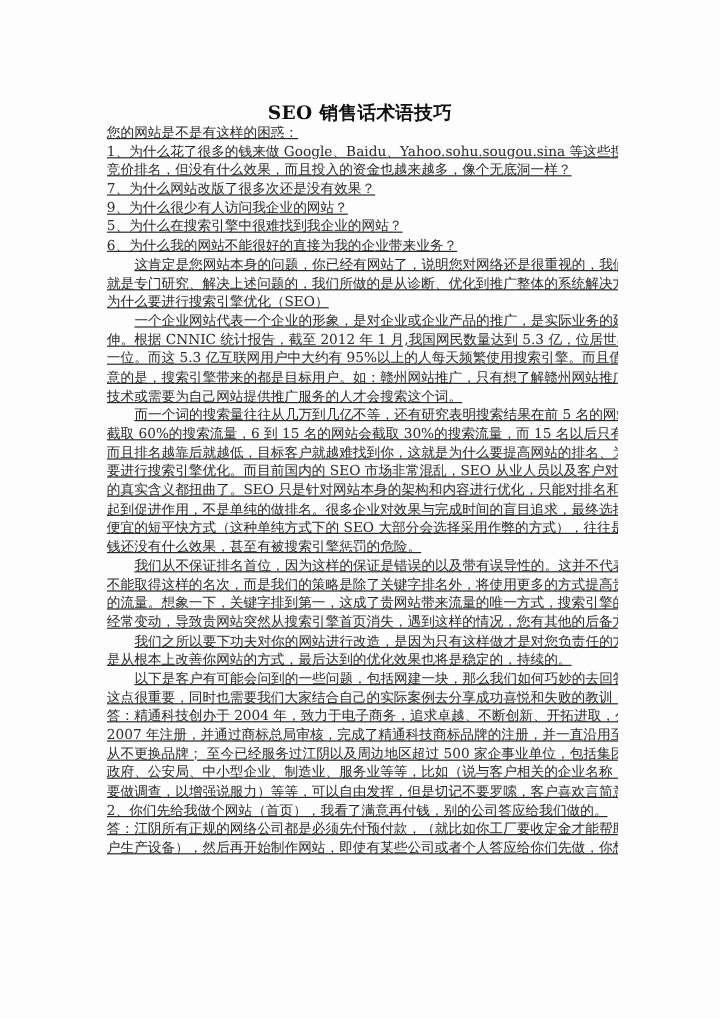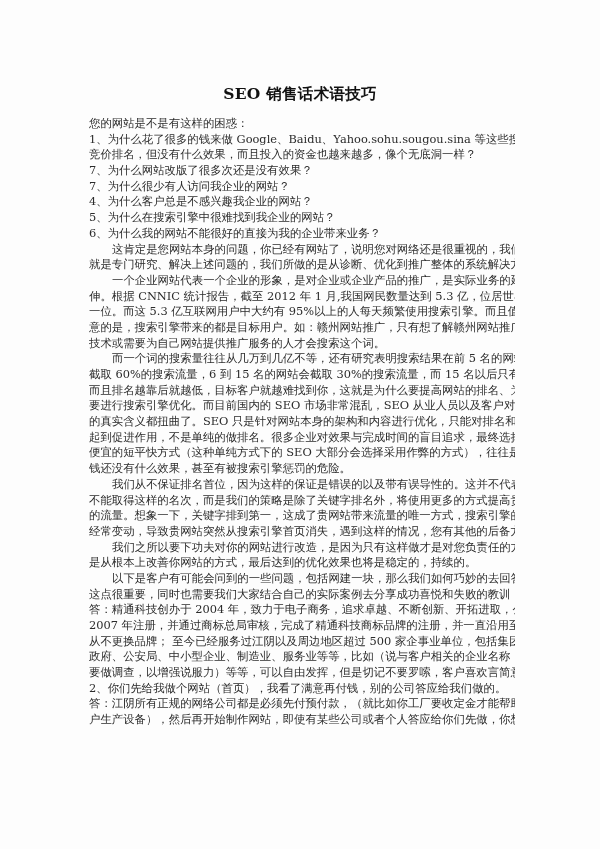--- a/index.html
+++ b/index.html
@@ -1,42 +1,42 @@
 <!DOCTYPE html>
 <html><head>
   <meta charset="utf-8">
   <style>
     html, body { margin: 0; padding: 0; background: #ffffff; }
     body { width: 600px; height: 849px; position: relative; overflow: hidden;
            font-family: "DejaVu Serif", "Liberation Serif", serif; color: #2b2b2b; }
     .page { position: absolute; left: 0; top: 0; width: 600px; height: 849px; background: #fdfdfd; }
     .title { position: absolute; top: 84px; left: 0; width: 600px; text-align: center;
              font-size: 15.5px; font-weight: bold; color: #111; letter-spacing: 0.3px; }
-    .body { position: absolute; top: 116px; left: 89px; width: 426px;
-            font-size: 11.4px; line-height: 15.7px; }
+    .body { position: absolute; top: 103px; left: 89px; width: 426px;
+            font-size: 11.4px; line-height: 15.7px; text-decoration: underline; }
     .line { white-space: nowrap; overflow: hidden; height: 15.7px; }
     .indent { padding-left: 23px; }
     .justify { text-align: justify; text-align-last: justify; }
   </style>
 </head>
 <body>
 
 <div class="page">
   <div class="title">SEO 销售话术语技巧</div>
   <div class="body" id="doc-body">
       <div class="line">您的网站是不是有这样的困惑：</div>
       <div class="line justify">1、为什么花了很多的钱来做 Google、Baidu、Yahoo.sohu.sougou.sina 等这些搜索引擎的</div>
       <div class="line">竞价排名，但没有什么效果，而且投入的资金也越来越多，像个无底洞一样？</div>
       <div class="line">7、为什么网站改版了很多次还是没有效果？</div>
-      <div class="line">7、为什么很少有人访问我企业的网站？</div>
-      <div class="line">4、为什么客户总是不感兴趣我企业的网站？</div>
+      <div class="line">9、为什么很少有人访问我企业的网站？</div>
       <div class="line">5、为什么在搜索引擎中很难找到我企业的网站？</div>
       <div class="line">6、为什么我的网站不能很好的直接为我的企业带来业务？</div>
       <div class="line indent">这肯定是您网站本身的问题，你已经有网站了，说明您对网络还是很重视的，我们</div>
       <div class="line justify">就是专门研究、解决上述问题的，我们所做的是从诊断、优化到推广整体的系统解决方案。</div>
+      <div class="line">为什么要进行搜索引擎优化（SEO）</div>
       <div class="line indent">一个企业网站代表一个企业的形象，是对企业或企业产品的推广，是实际业务的延</div>
       <div class="line justify">伸。根据 CNNIC 统计报告，截至 2012 年 1 月,我国网民数量达到 5.3 亿，位居世界第</div>
       <div class="line justify">一位。而这 5.3 亿互联网用户中大约有 95%以上的人每天频繁使用搜索引擎。而且值得注</div>
       <div class="line justify">意的是，搜索引擎带来的都是目标用户。如：赣州网站推广，只有想了解赣州网站推广这项</div>
       <div class="line">技术或需要为自己网站提供推广服务的人才会搜索这个词。</div>
       <div class="line indent">而一个词的搜索量往往从几万到几亿不等，还有研究表明搜索结果在前 5 名的网站会</div>
       <div class="line justify">截取 60%的搜索流量，6 到 15 名的网站会截取 30%的搜索流量，而 15 名以后只有 10%，</div>
       <div class="line justify">而且排名越靠后就越低，目标客户就越难找到你，这就是为什么要提高网站的排名、为什么</div>
       <div class="line justify">要进行搜索引擎优化。而目前国内的 SEO 市场非常混乱，SEO 从业人员以及客户对 SEO</div>
       <div class="line justify">的真实含义都扭曲了。SEO 只是针对网站本身的架构和内容进行优化，只能对排名和流量</div>

